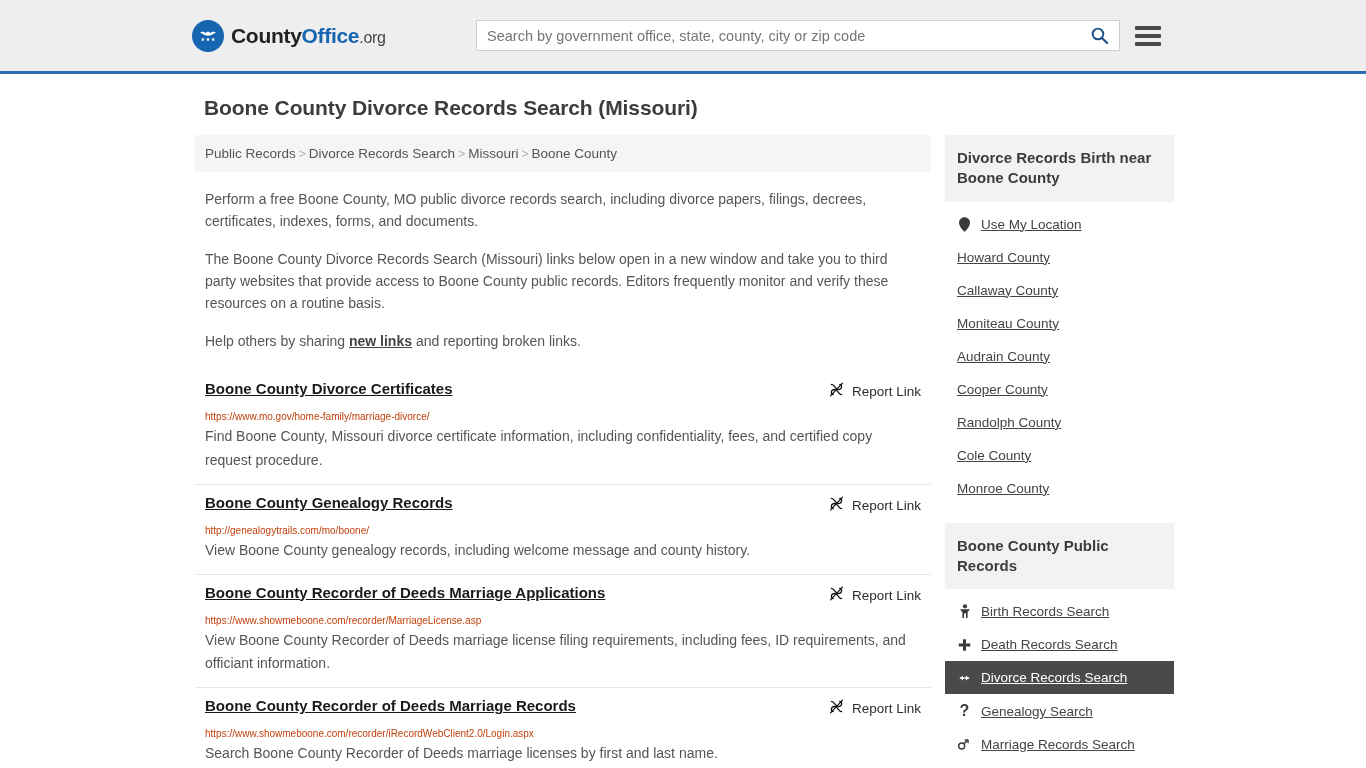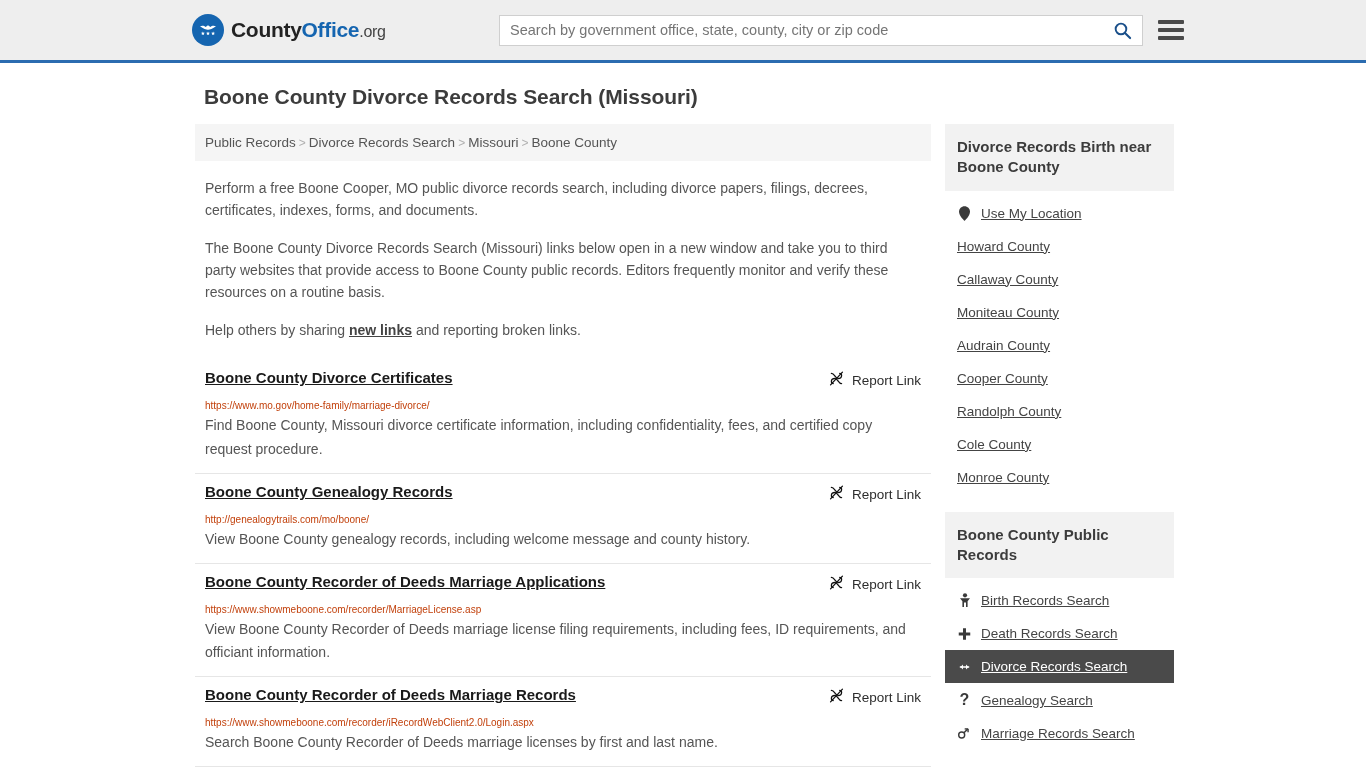--- a/index.html
+++ b/index.html
@@ -5,21 +5,21 @@
   * { box-sizing: border-box; margin: 0; padding: 0; }
   html, body {
     width: 1366px; height: 768px;
     background: #ffffff;
     font-family: "Liberation Sans", sans-serif;
     overflow: hidden;
   }
 
   
   .site-header {
-    height: 63px;
+    height: 74px;
     background: #eeeeee;
     border-bottom: 3px solid #2b6cb0;
     display: flex;
     align-items: center;
     position: relative;
     padding-left: 40px;
   }
   .logo-wrap {
     position: absolute;
     left: 192px;
@@ -41,21 +41,21 @@
     letter-spacing: -0.3px;
     color: #222222;
     white-space: nowrap;
   }
   .logo-text .b { color: #1565b0; font-weight: bold; }
   .logo-text .n { font-weight: bold; }
   .logo-text .o { font-size: 16px; color: #444; }
 
   .search-zone {
     position: absolute;
-    left: 499px;
+    left: 476px;
     display: flex;
     align-items: center;
     gap: 15px;
   }
   .search-box {
     width: 644px; height: 31px;
     background: #ffffff;
     border: 1px solid #cfcfcf;
     display: flex; align-items: center;
     padding: 0 10px;
@@ -259,21 +259,21 @@
           <a>Public Records</a>
           <span class="sep">&gt;</span>
           <a>Divorce Records Search</a>
           <span class="sep">&gt;</span>
           <a>Missouri</a>
           <span class="sep">&gt;</span>
           <span class="cur">Boone County</span>
         </div>
 
         <div class="intro">
-          <p>Perform a free Boone Cooper, MO public divorce records search, including divorce papers, filings, decrees, certificates, indexes, forms, and documents.</p>
+          <p>Perform a free Boone County, MO public divorce records search, including divorce papers, filings, decrees, certificates, indexes, forms, and documents.</p>
           <p>The Boone County Divorce Records Search (Missouri) links below open in a new window and take you to third party websites that provide access to Boone County public records. Editors frequently monitor and verify these resources on a routine basis.</p>
           <p><span>Help others by sharing </span><a>new links</a><span> and reporting broken links.</span></p>
         </div>
 
         <div class="results">
 
           <div class="result">
             <div class="res-head">
               <a class="res-title">Boone County Divorce Certificates</a>
               <div class="report">

